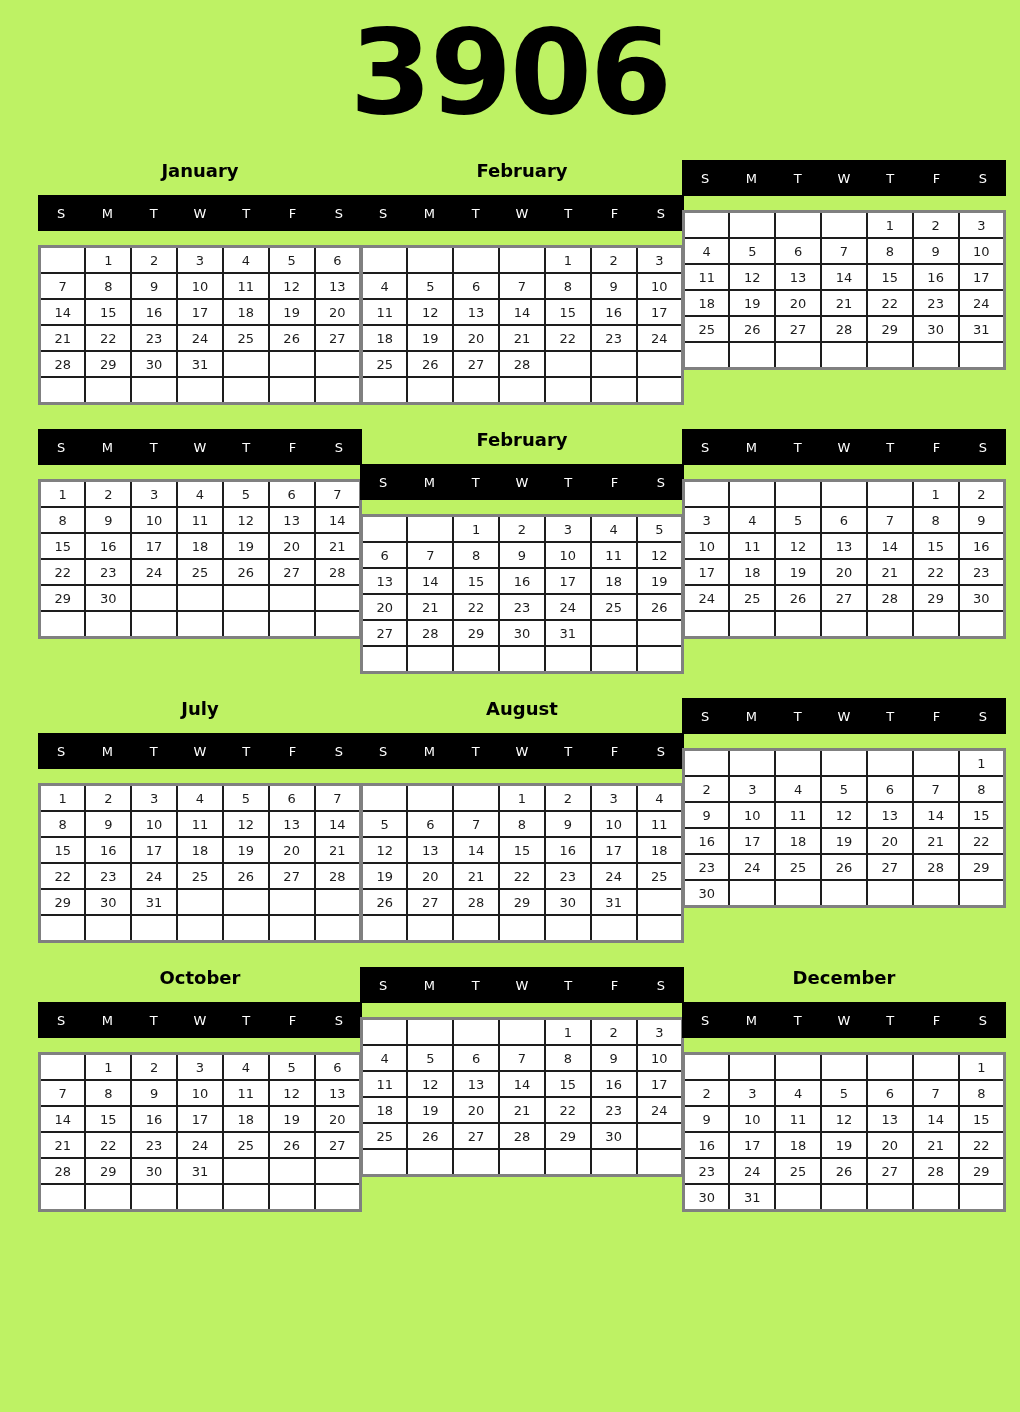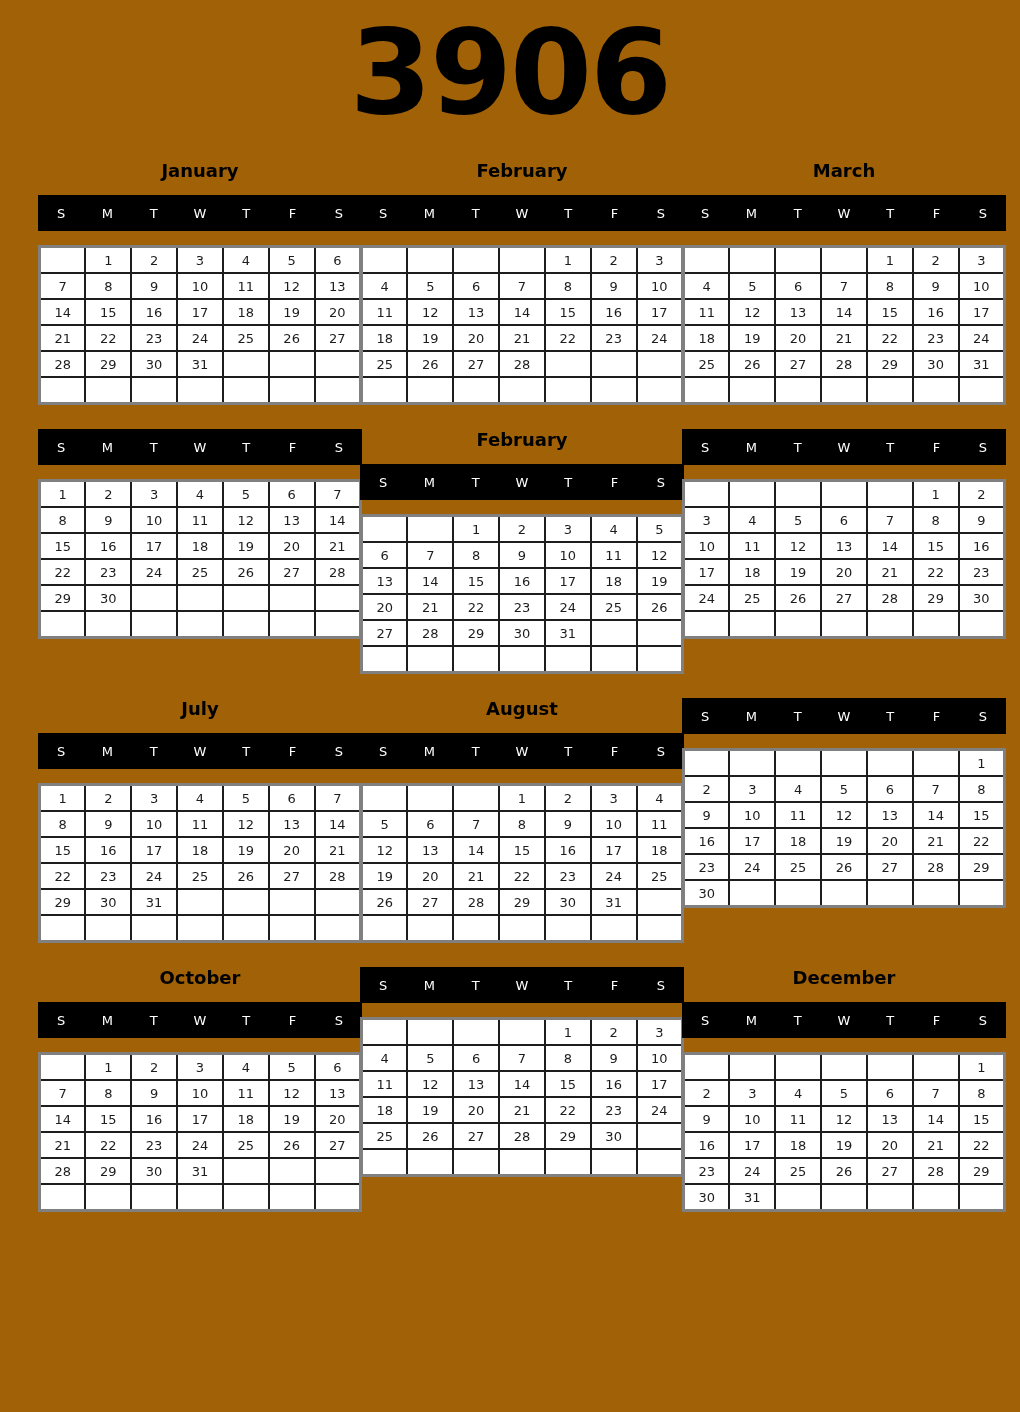--- a/index.html
+++ b/index.html
@@ -4,21 +4,21 @@
 <style>
   html, body {
     margin: 0;
     padding: 0;
     background: #ffffff;
     font-family: "DejaVu Sans", "Liberation Sans", sans-serif;
   }
   .page {
     width: 1020px;
     height: 1412px;
-    background: #a16207;
+    background: #bef264;
     overflow: hidden;
   }
   .year-title {
     margin: 0;
     padding-top: 2px;
     text-align: center;
     font-size: 118px;
     font-weight: bold;
     line-height: 140px;
     color: #000000;
@@ -214,21 +214,20 @@
               <td></td>
               <td></td>
               <td></td>
               <td></td>
             </tr>
           </tbody>
     </table>
   </div>
 
   <div class="month">
-    <div class="month-name">March</div>
     <div class="dow-bar">
           <div class="dow-cell">S</div>
           <div class="dow-cell">M</div>
           <div class="dow-cell">T</div>
           <div class="dow-cell">W</div>
           <div class="dow-cell">T</div>
           <div class="dow-cell">F</div>
           <div class="dow-cell">S</div>
         </div>
     <table class="cal-grid">

